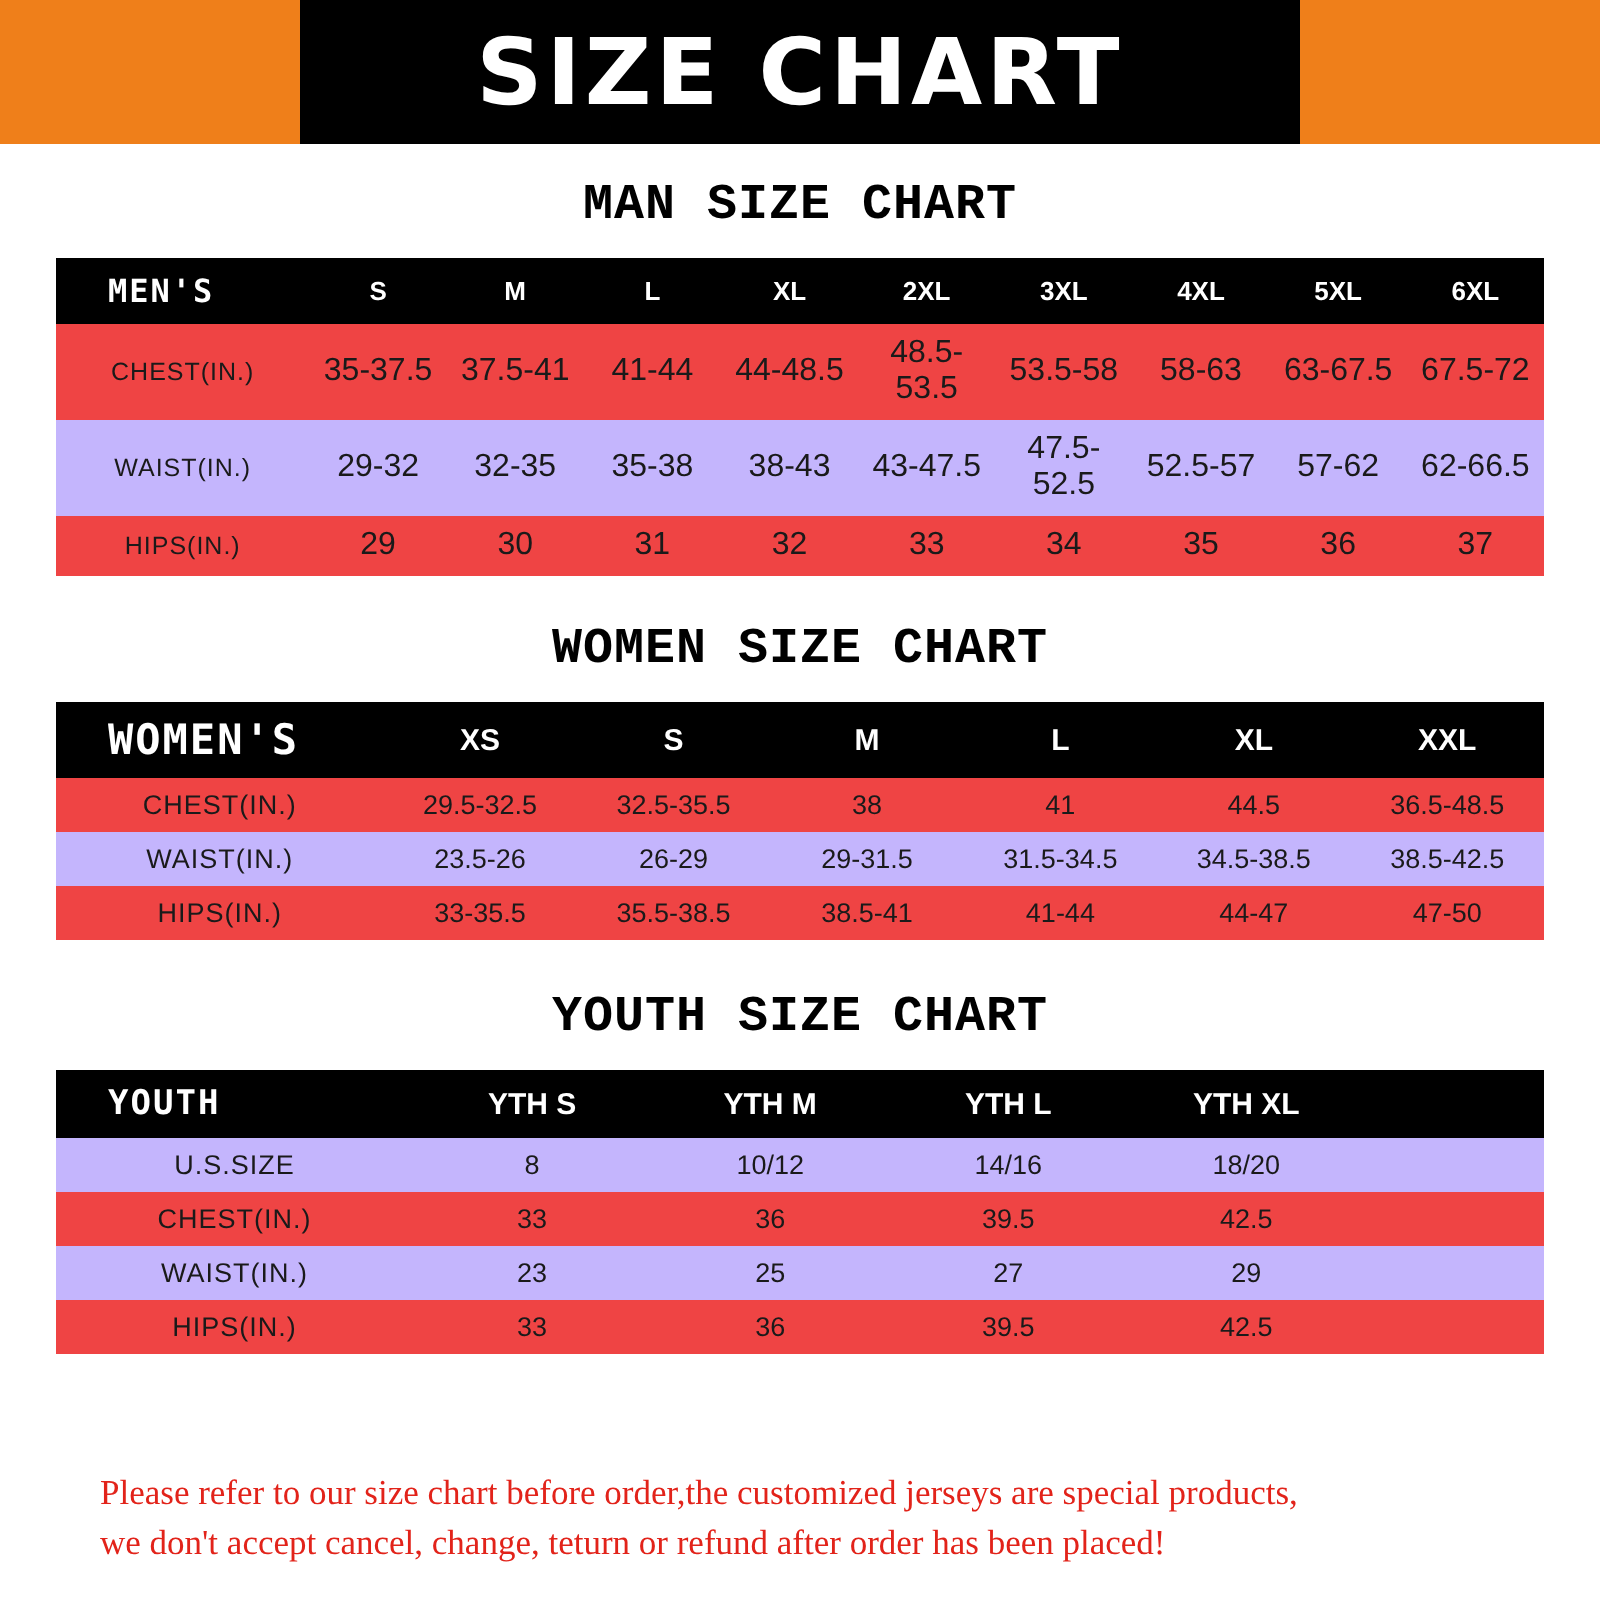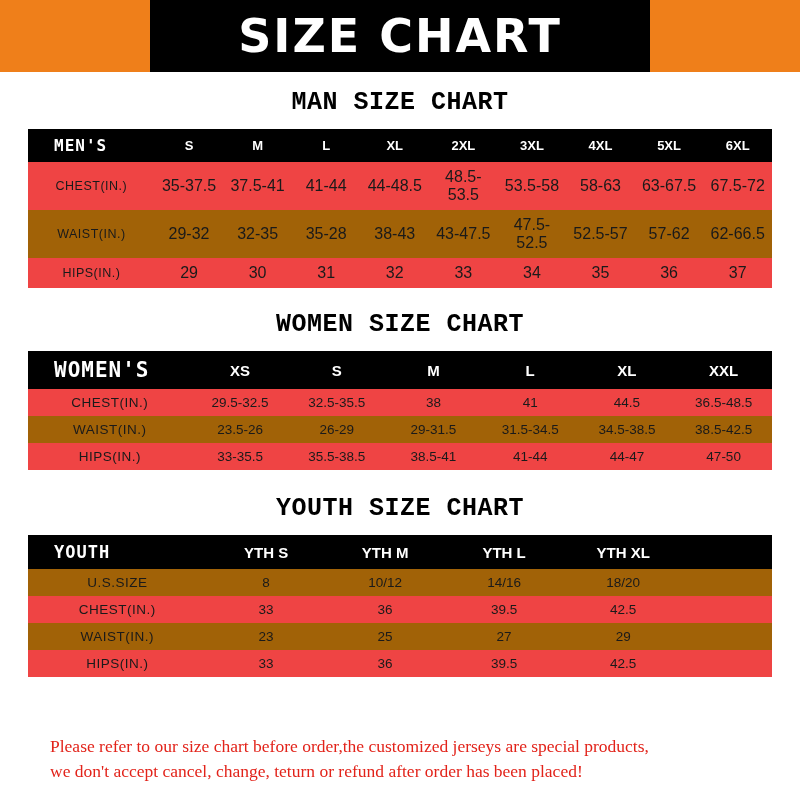--- a/index.html
+++ b/index.html
@@ -104,21 +104,21 @@
     padding: 6px 2px;
   }
   table.size-table tbody td.rowlabel {
     font-weight: normal;
     letter-spacing: 0.5px;
   }
   table.size-table tbody tr.alt {
     background: #ef4444;
   }
   table.size-table tbody tr.plain {
-    background: #a16207;
+    background: #c4b5fd;
   }
 
   
   #men-table thead th { font-size: 13px; }
   #men-table thead th.rowlabel { font-size: 16px; }
   #men-table tbody td { font-size: 16px; }
   #men-table tbody td.rowlabel { font-size: 12.5px; }
 
   
   #women-table thead th { font-size: 15px; }
@@ -195,21 +195,21 @@
           <td>48.5-53.5</td>
           <td>53.5-58</td>
           <td>58-63</td>
           <td>63-67.5</td>
           <td>67.5-72</td>
         </tr>
         <tr class="plain">
           <td class="rowlabel">WAIST(IN.)</td>
           <td>29-32</td>
           <td>32-35</td>
-          <td>35-28</td>
+          <td>35-38</td>
           <td>38-43</td>
           <td>43-47.5</td>
           <td>47.5-52.5</td>
           <td>52.5-57</td>
           <td>57-62</td>
           <td>62-66.5</td>
         </tr>
         <tr class="alt">
           <td class="rowlabel">HIPS(IN.)</td>
           <td>29</td>

